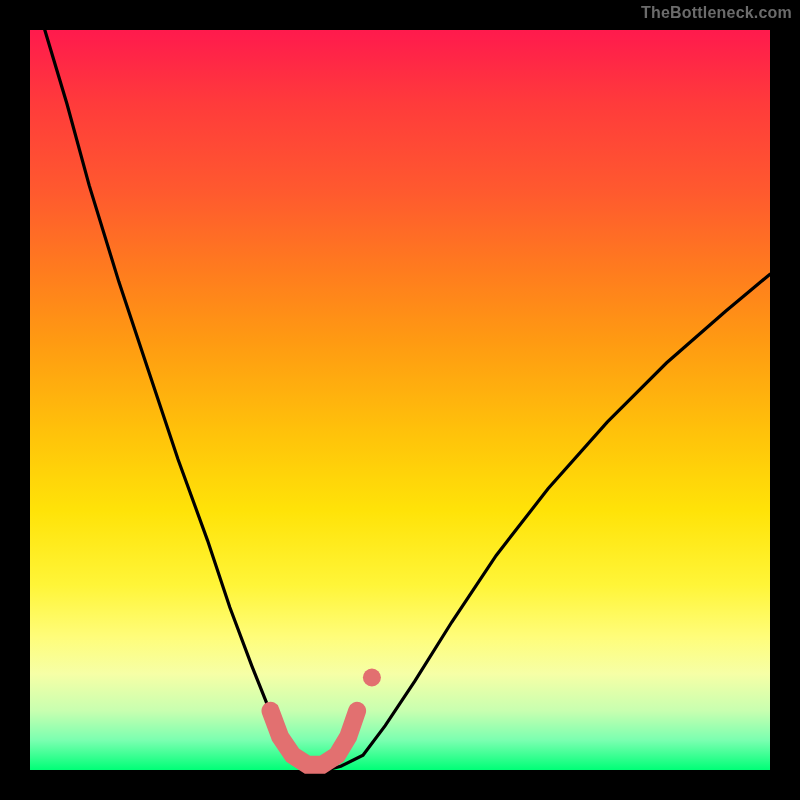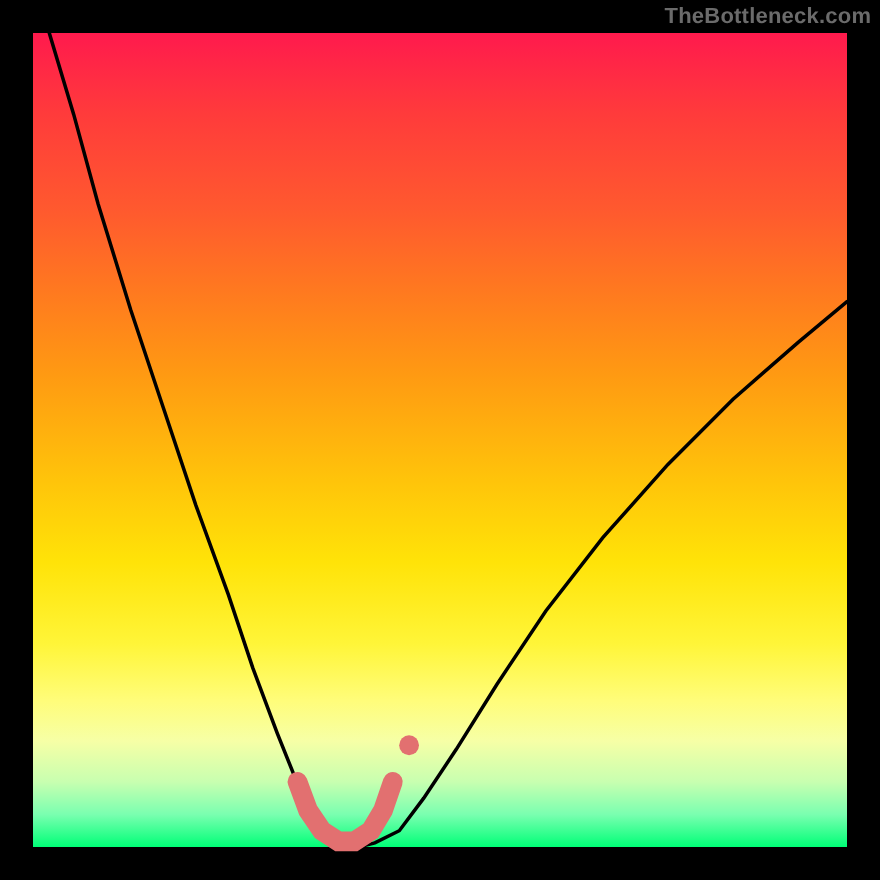--- a/index.html
+++ b/index.html
@@ -37,21 +37,21 @@
     position: absolute;
     left: 0; top: 0;
     width: 100%; height: 100%;
     overflow: visible;
   }
   .watermark {
     position: absolute;
     top: 4px;
     right: 8px;
     font-family: Arial, Helvetica, sans-serif;
-    font-size: 20px;
+    font-size: 16px;
     font-weight: 600;
     color: #6b6b6b;
     letter-spacing: 0.2px;
     text-align: center;
   }
 </style>
 </head>
 <body>
 
 <div class="stage">

